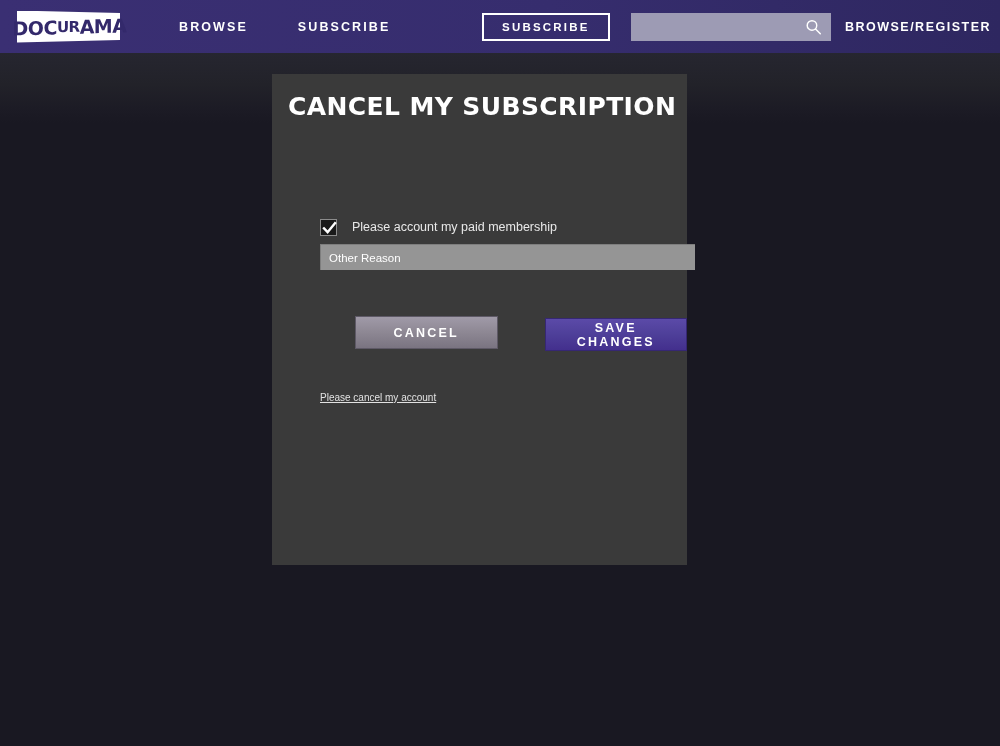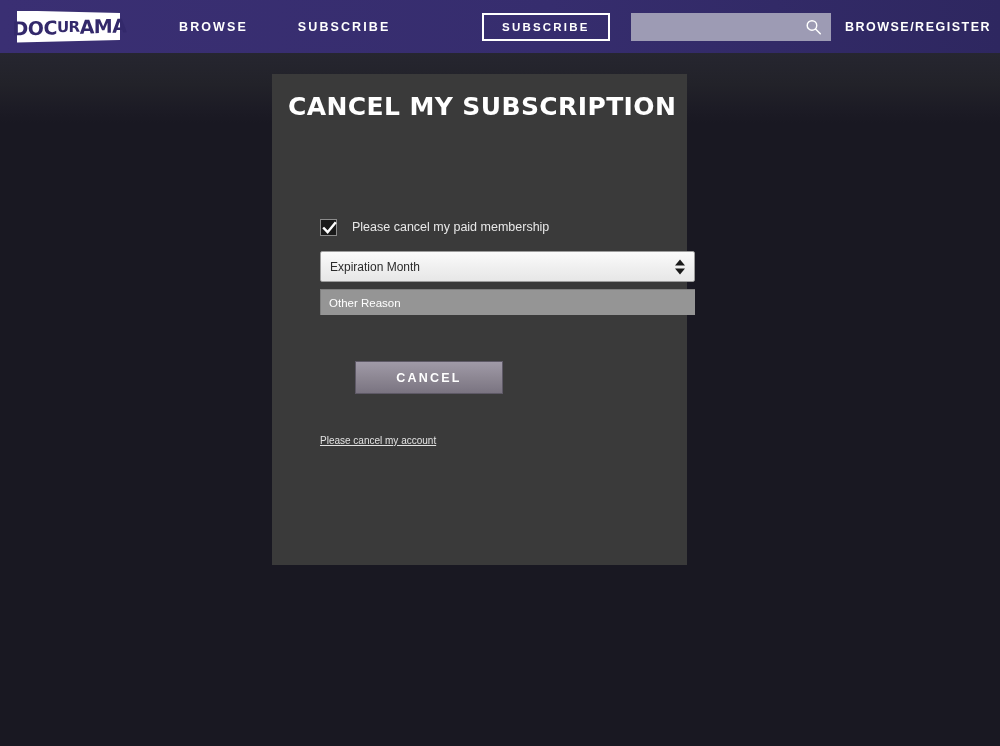--- a/index.html
+++ b/index.html
@@ -354,35 +354,27 @@
   <h1 class="panel-title">CANCEL MY SUBSCRIPTION</h1>
 
   <div class="form-area">
 
     <label class="checkbox-row">
       <span class="checkbox-box">
         <svg width="15" height="15" viewBox="0 0 15 15">
           <path d="M2 7.4 L5.6 11.2 L13 2.2" fill="none" stroke="#ffffff" stroke-width="2.4" stroke-linecap="square"></path>
         </svg>
       </span>
-      <span class="checkbox-label">Please cancel my paid membership</span>
+      <span class="checkbox-label">Please account my paid membership</span>
     </label>
 
-    <div class="select-row">
-      <select class="native-select">
-        <option>Expiration Month</option>
-      </select>
-      <span class="select-arrows">
-        <span class="arrow-up"></span>
-        <span class="arrow-down"></span>
-      </span>
-    </div>
 
     <input class="other-reason-input" type="text" placeholder="Other Reason" style="">
 
     <div class="button-row">
       <button class="btn btn-cancel">CANCEL</button>
+      <button class="btn btn-save">SAVE CHANGES</button>
     </div>
 
     <a class="cancel-account-link" href="#">Please cancel my account</a>
 
   </div>
 </main>
 
 </body></html>

